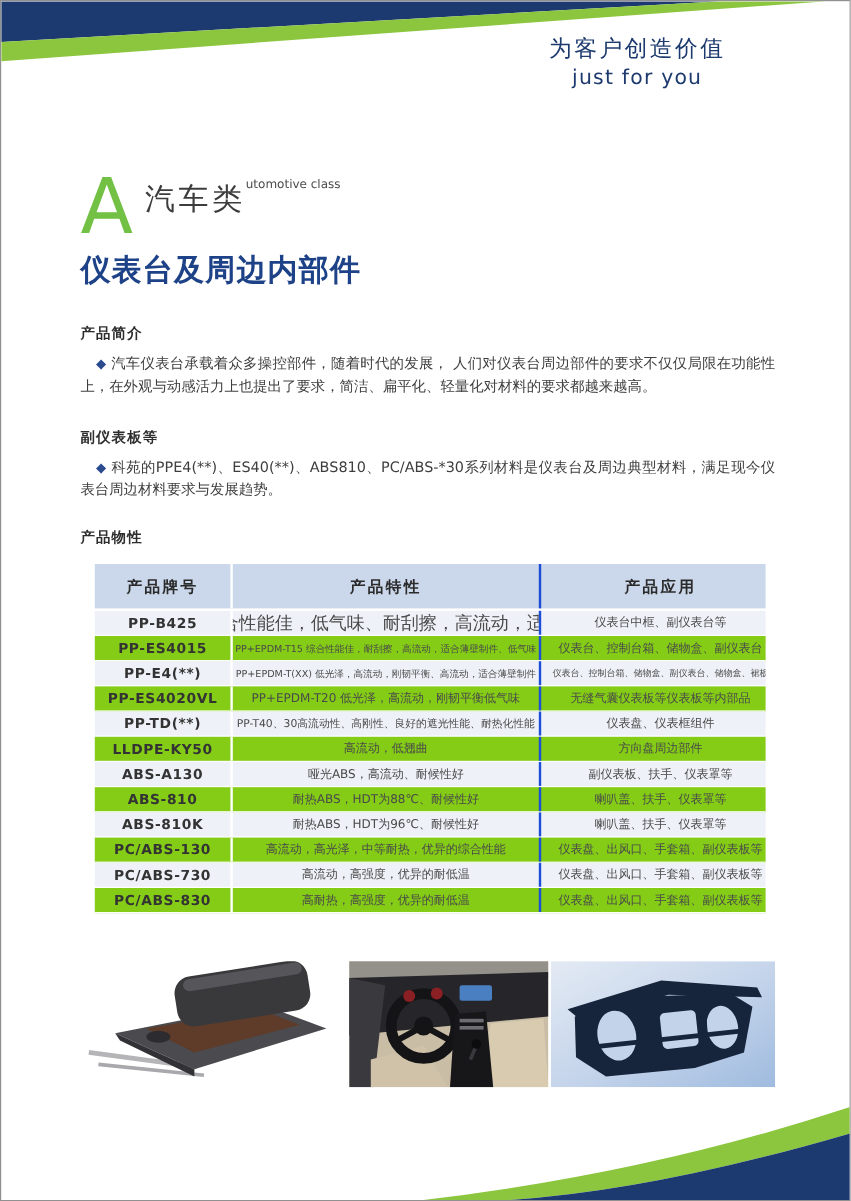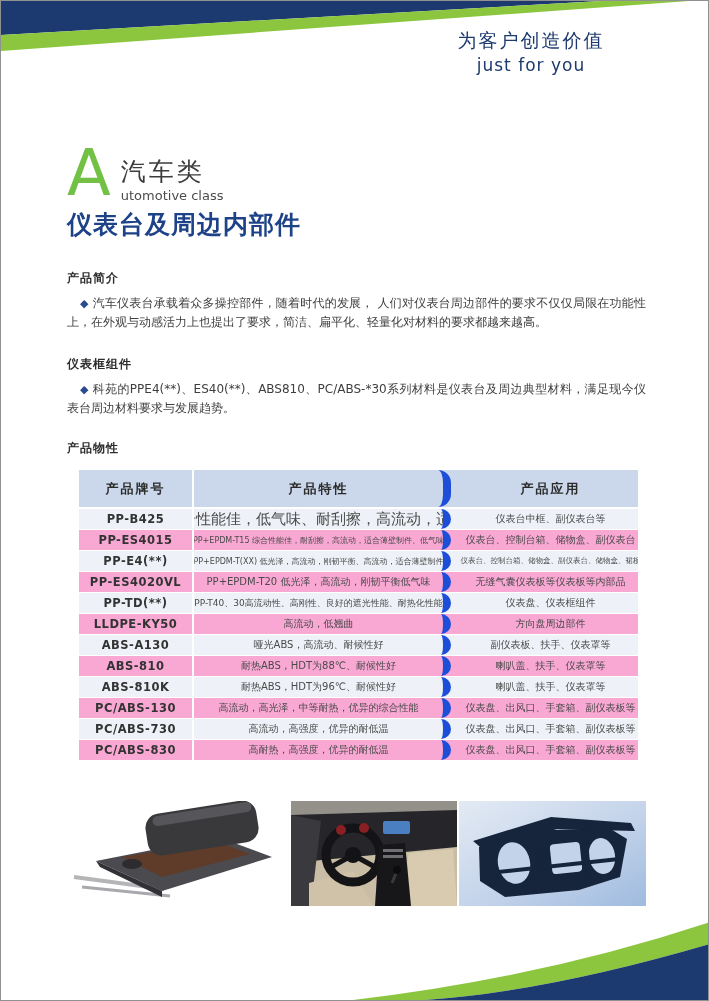--- a/index.html
+++ b/index.html
@@ -6,42 +6,42 @@
   .page{position:relative;width:709px;height:1001px;background:#fff;border:1px solid #919191;
         box-sizing:border-box;overflow:hidden;font-family:"DejaVu Sans",sans-serif;margin:0 auto;}
   
   .header-svg{position:absolute;top:0;left:0;display:block;}
   .slogan{position:absolute;top:27px;left:408px;width:244px;text-align:center;color:#1d3a6e;font-weight:normal;}
   .slogan-cn{font-size:19px;letter-spacing:2px;}
   .slogan-en{font-size:17px;margin-top:1px;letter-spacing:1px;}
   
   .category{position:absolute;top:144px;left:66px;display:flex;align-items:flex-start;}
   .cat-letter{font-size:64px;line-height:56px;color:#72c044;}
-  .cat-text{margin-left:10px;height:54px;display:flex;flex-direction:column;justify-content:flex-end;padding-top:4px;}
+  .cat-text{margin-left:10px;height:54px;display:flex;flex-direction:row;justify-content:flex-start;padding-top:4px;}
   .cat-cn{font-size:25px;color:#3c3c3c;letter-spacing:3px;}
-  .cat-en{font-size:13px;color:#4c4c4c;}
+  .cat-en{font-size:10px;color:#4c4c4c;}
   .page-title{position:absolute;top:207px;left:66px;font-size:25px;font-weight:bold;color:#1d4287;letter-spacing:1px;}
   
   .sec-heading{position:absolute;left:66px;font-size:12px;color:#2d2d2d;font-weight:600;letter-spacing:1px;}
   .h-intro{top:269px}.h-features{top:355px}.h-properties{top:439px}
   .sec-text{position:absolute;left:66px;width:579px;font-size:12px;line-height:19px;color:#3e3e3e;
             text-align:justify;text-indent:13px;margin:0;}
   .t-intro{top:293px}.t-features{top:379px}
   .bullet{color:#2a4b8f;font-size:11px;margin-right:4px;}
   
   .table{position:absolute;left:78px;top:469px;width:559px;}
   .t-head{display:flex;height:37px;background:#cbd8eb;margin-bottom:2px;}
   .t-hcell{display:flex;align-items:center;justify-content:center;font-size:13px;font-weight:bold;
            color:#2b2b2b;letter-spacing:2px;}
   .c0{width:115px;border-right:2px solid #fff;box-sizing:border-box;}
-  .c1{width:257px;border-right:8px solid #1d4ed8;box-sizing:border-box;border-radius:13px;}
+  .c1{width:257px;border-right:2px solid #1d4ed8;box-sizing:border-box;}
   .c2{width:187px;box-sizing:border-box;padding-left:12px;}
   .t-row{display:flex;height:21px;border-bottom:1px solid #fff;box-sizing:border-box;}
   .t-row.odd{background:#eef2f8;}
-  .t-row.even{background:#f9a8d4;justify-content:flex-end;}
+  .t-row.even{background:#84cc16;justify-content:flex-end;}
   .t-cell{display:flex;align-items:center;justify-content:center;white-space:nowrap;overflow:hidden;}
   .cell-code{font-size:11.5px;font-weight:bold;color:#333;letter-spacing:.5px;}
   .cell-feature,.cell-app{font-size:10px;color:#4a4a4a;}
   
   .images{position:absolute;top:800px;left:65px;width:581px;height:106px;}
   .fig{position:absolute;}
   .fig1{left:0;top:8;}
   .fig2{left:225;top:0;}
   .fig2{left:225px;top:0;}
   .fig3{left:393px;top:0;}
@@ -67,21 +67,21 @@
       <span class="cat-cn">汽车类</span>
       <span class="cat-en">utomotive class</span>
     </span>
   </div>
 
   <div class="page-title">仪表台及周边内部件</div>
 
   <div class="sec-heading h-intro">产品简介</div>
   <p class="sec-text t-intro"><span class="bullet">◆</span><span>汽车仪表台承载着众多操控部件，随着时代的发展， 人们对仪表台周边部件的要求不仅仅局限在功能性上，在外观与动感活力上也提出了要求，简洁、扁平化、轻量化对材料的要求都越来越高。</span></p>
 
-  <div class="sec-heading h-features">仪表框组件</div>
+  <div class="sec-heading h-features">副仪表板等</div>
   <p class="sec-text t-features"><span class="bullet">◆</span><span>科苑的PPE4(**)、ES40(**)、ABS810、PC/ABS-*30系列材料是仪表台及周边典型材料，满足现今仪表台周边材料要求与发展趋势。</span></p>
 
   <div class="sec-heading h-properties">产品物性</div>
   <div class="table">
     <div class="t-head">
       <div class="t-hcell c0">产品牌号</div>
       <div class="t-hcell c1">产品特性</div>
       <div class="t-hcell c2">产品应用</div>
     </div>
     <div class="t-body">

